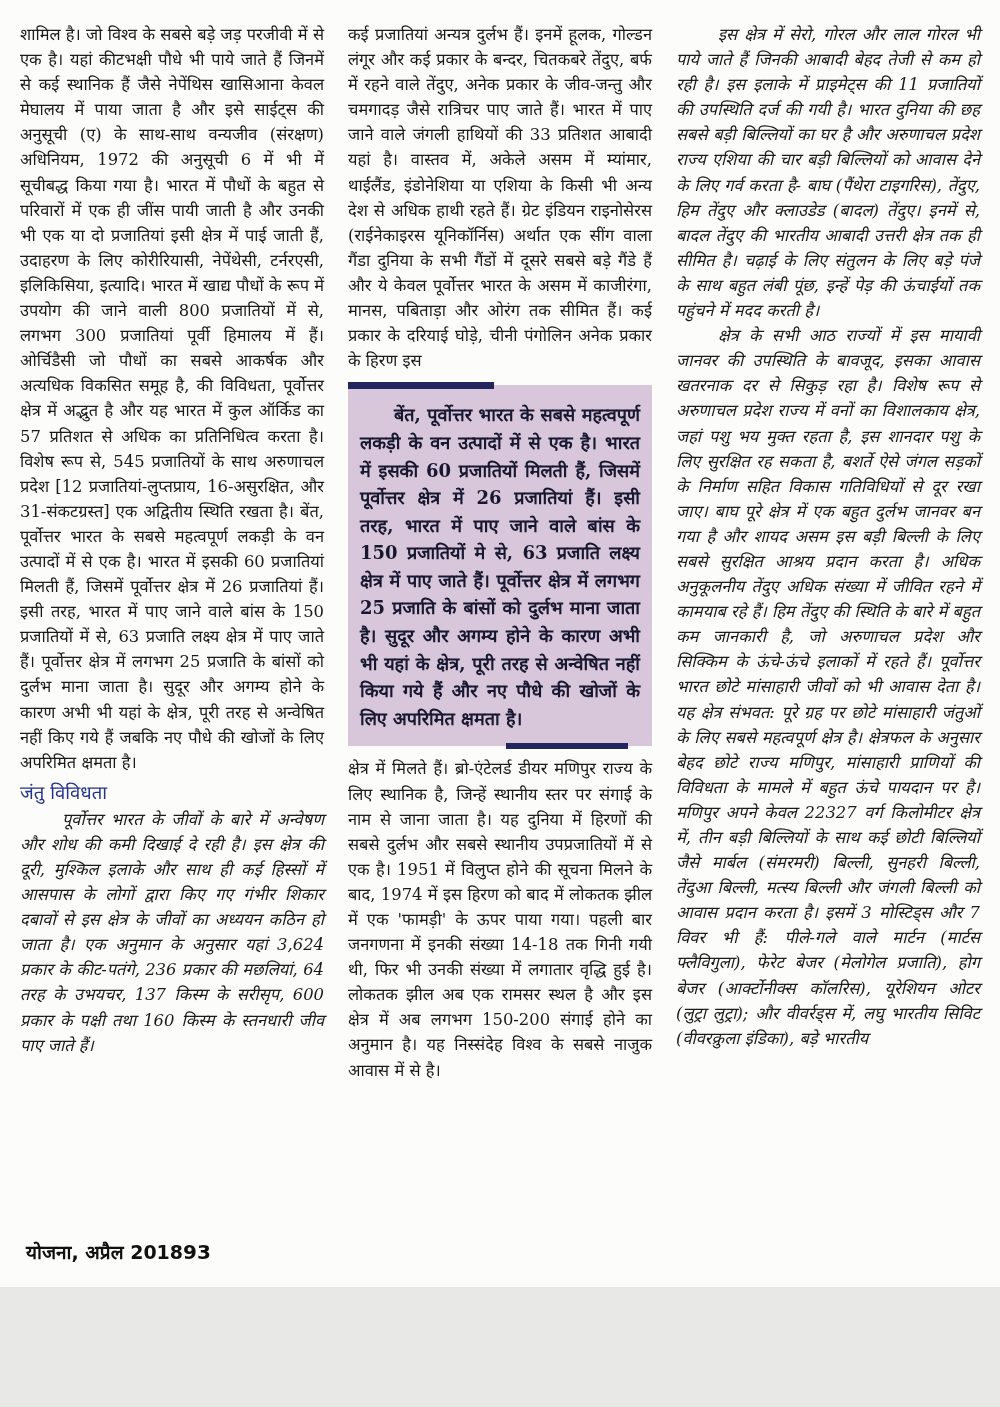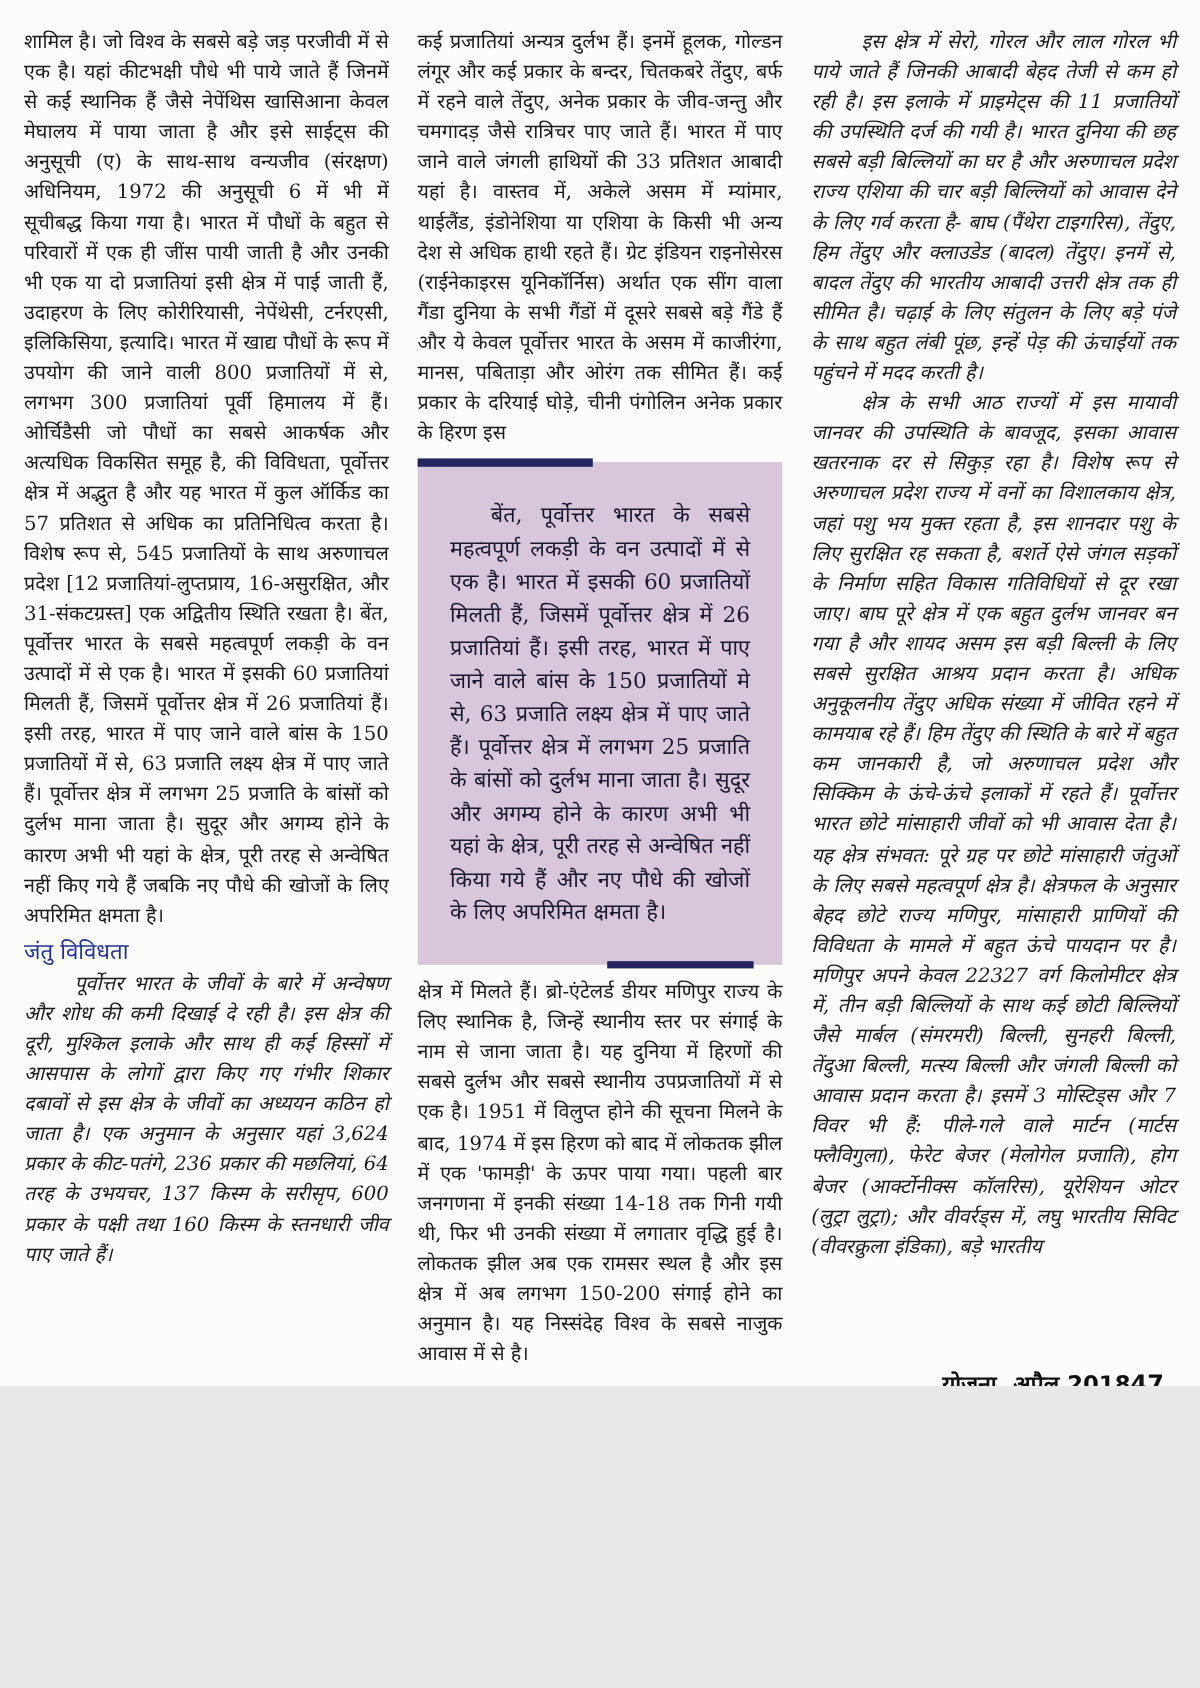--- a/index.html
+++ b/index.html
@@ -1,19 +1,19 @@
 <!DOCTYPE html>
 <html><head>
 <meta charset="utf-8">
 <style>
   html, body { margin: 0; padding: 0; background: #e8e8e6; }
   .page {
     position: relative;
     width: 1000px;
-    height: 1155px;
+    height: 1287px;
     margin: 0 auto;
     background: #fcfcfa;
     box-sizing: border-box;
     display: flex;
     flex-direction: column;
     font-family: "DejaVu Serif", "Liberation Serif", serif;
     color: #1a1a1a;
     overflow: hidden;
   }
   .columns {
@@ -47,38 +47,37 @@
     padding: 16px 12px 14px 12px;
   }
   .accent {
     position: absolute;
     height: 7px;
     background: #23255f;
   }
   .accent-top { top: -3px; left: 0; width: 146px; }
   .accent-bottom { bottom: -3px; right: 24px; width: 122px; height: 6px; }
   .boxtext {
-    margin: 15px;
+    margin: 0;
     font-size: 18px;
-    font-weight: normal;
+    font-weight: bold;
     line-height: 27.6px;
     color: #17172f;
     text-align: justify;
     text-indent: 34px;
   }
   .footer {
     flex: 0 0 auto;
     display: flex;
-    justify-content: flex-end;
+    justify-content: flex-start;
     align-items: baseline;
     padding: 0 30px 22px 26px;
     font-family: "DejaVu Sans", "Liberation Sans", sans-serif;
     font-weight: bold;
     color: #111111;
-    margin-left: 11px;
   }
   .footer .journal { font-size: 19px; }
   .footer .pageno { font-size: 20px; }
 </style>
 </head>
 <body>
 
 <div class="page">
   <main class="columns">
 
@@ -100,15 +99,15 @@
 
     <section class="col">
       <p class="para indent">इस क्षेत्र में सेरो, गोरल और लाल गोरल भी पाये जाते हैं जिनकी आबादी बेहद तेजी से कम हो रही है। इस इलाके में प्राइमेट्स की 11 प्रजातियों की उपस्थिति दर्ज की गयी है। भारत दुनिया की छह सबसे बड़ी बिल्लियों का घर है और अरुणाचल प्रदेश राज्य एशिया की चार बड़ी बिल्लियों को आवास देने के लिए गर्व करता है- बाघ (पैंथेरा टाइगरिस), तेंदुए, हिम तेंदुए और क्लाउडेड (बादल) तेंदुए। इनमें से, बादल तेंदुए की भारतीय आबादी उत्तरी क्षेत्र तक ही सीमित है। चढ़ाई के लिए संतुलन के लिए बड़े पंजे के साथ बहुत लंबी पूंछ, इन्हें पेड़ की ऊंचाईयों तक पहुंचने में मदद करती है।</p>
       <p class="para indent">क्षेत्र के सभी आठ राज्यों में इस मायावी जानवर की उपस्थिति के बावजूद, इसका आवास खतरनाक दर से सिकुड़ रहा है। विशेष रूप से अरुणाचल प्रदेश राज्य में वनों का विशालकाय क्षेत्र, जहां पशु भय मुक्त रहता है, इस शानदार पशु के लिए सुरक्षित रह सकता है, बशर्ते ऐसे जंगल सड़कों के निर्माण सहित विकास गतिविधियों से दूर रखा जाए। बाघ पूरे क्षेत्र में एक बहुत दुर्लभ जानवर बन गया है और शायद असम इस बड़ी बिल्ली के लिए सबसे सुरक्षित आश्रय प्रदान करता है। अधिक अनुकूलनीय तेंदुए अधिक संख्या में जीवित रहने में कामयाब रहे हैं। हिम तेंदुए की स्थिति के बारे में बहुत कम जानकारी है, जो अरुणाचल प्रदेश और सिक्किम के ऊंचे-ऊंचे इलाकों में रहते हैं। पूर्वोत्तर भारत छोटे मांसाहारी जीवों को भी आवास देता है। यह क्षेत्र संभवत: पूरे ग्रह पर छोटे मांसाहारी जंतुओं के लिए सबसे महत्वपूर्ण क्षेत्र है। क्षेत्रफल के अनुसार बेहद छोटे राज्य मणिपुर, मांसाहारी प्राणियों की विविधता के मामले में बहुत ऊंचे पायदान पर है। मणिपुर अपने केवल 22327 वर्ग किलोमीटर क्षेत्र में, तीन बड़ी बिल्लियों के साथ कई छोटी बिल्लियों जैसे मार्बल (संमरमरी) बिल्ली, सुनहरी बिल्ली, तेंदुआ बिल्ली, मत्स्य बिल्ली और जंगली बिल्ली को आवास प्रदान करता है। इसमें 3 मोस्टिड्स और 7 विवर भी हैं: पीले-गले वाले मार्टन (मार्टस फ्लैविगुला), फेरेट बेजर (मेलोगेल प्रजाति), होग बेजर (आर्क्टोनीक्स कॉलरिस), यूरेशियन ओटर (लुट्रा लुट्रा); और वीवर्रड्स में, लघु भारतीय सिविट (वीवरक्रुला इंडिका), बड़े भारतीय</p>
     </section>
 
   </main>
 
   <footer class="footer">
     <span class="journal">योजना, अप्रैल 2018</span>
-    <span class="pageno">47</span>
+    <span class="pageno">93</span>
   </footer>
 </div>
 
 </body></html>

